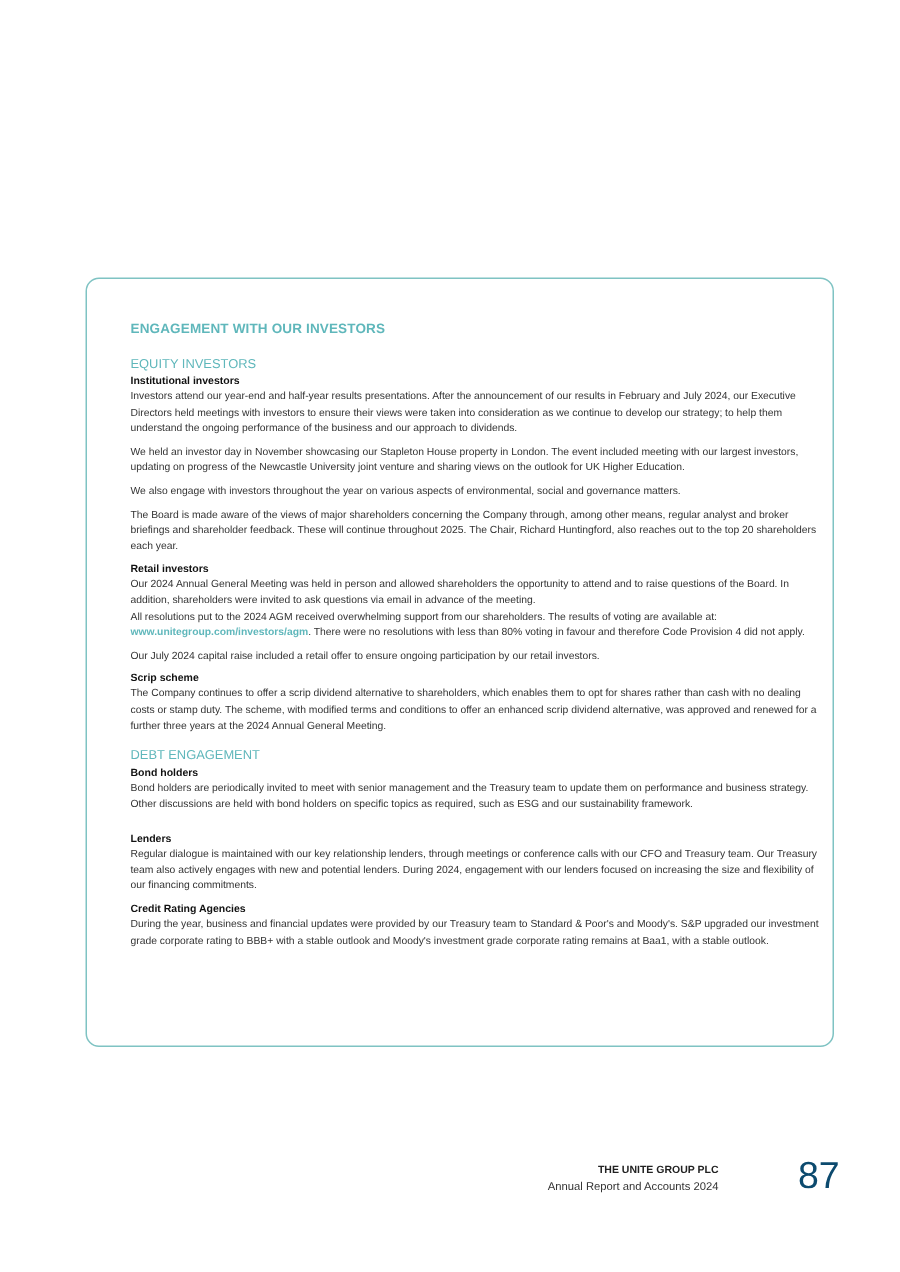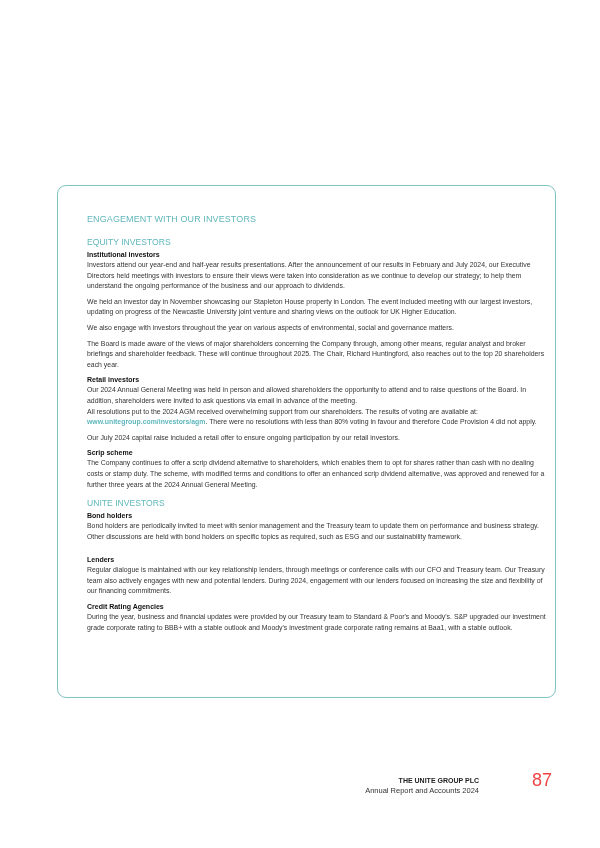--- a/index.html
+++ b/index.html
@@ -1,31 +1,31 @@
 <!DOCTYPE html>
 <html><head>
 <meta charset="utf-8">
 <style>
   html, body { margin:0; padding:0; background:#ffffff; }
   body { width:600px; height:848px; position:relative; overflow:hidden;
          font-family:"Liberation Sans", "DejaVu Sans", sans-serif; color:#2b2b2b; }
   .box { position:absolute; left:57px; top:185px; width:499px; height:513px;
          border:1.5px solid #7fc3c3; border-radius:9px; box-sizing:border-box; }
   .content { position:absolute; left:87px; top:213px; width:460px; }
-  .h1 { color:#5fb7bb; font-weight:normal; font-size:9px; letter-spacing:0.1px; margin:0 0 12px 0; line-height:12px; }
+  .h1 { color:#5fb7bb; font-weight:bold; font-size:9px; letter-spacing:0.1px; margin:0 0 12px 0; line-height:12px; }
   .h2 { color:#5fb7bb; font-weight:normal; font-size:8.6px; margin:0 0 2px 0; line-height:11px; }
   .sub { font-weight:bold; font-size:7px; color:#111; line-height:10px; margin:0; }
   p { font-size:6.9px; line-height:10.6px; margin:0 0 5px 0; color:#333; }
   .link { color:#5fb7bb; font-weight:bold; }
   .gap-lg { height:8px; }
   .gap-md { height:3px; }
   .footer { position:absolute; right:121px; top:776px; text-align:right; }
   .footer .company { font-size:7px; font-weight:bold; color:#222; line-height:10px; }
   .footer .report { font-size:7.5px; color:#333; line-height:10px; }
-  .pagenum { position:absolute; left:532px; top:770px; font-size:18px; color:#ef4444; font-weight:normal; }
+  .pagenum { position:absolute; left:532px; top:770px; font-size:25px; color:#0c4a6e; font-weight:normal; }
 </style>
 </head>
 <body>
 
 <div class="box"></div>
 
 <div class="content">
   <div class="h1">ENGAGEMENT WITH OUR INVESTORS</div>
 
   <div class="h2">EQUITY INVESTORS</div>
@@ -37,21 +37,21 @@
   <p>The Board is made aware of the views of major shareholders concerning the Company through, among other means, regular analyst and broker briefings and shareholder feedback. These will continue throughout 2025. The Chair, Richard Huntingford, also reaches out to the top 20 shareholders each year.</p>
 
   <div class="sub">Retail investors</div>
   <p><span>Our 2024 Annual General Meeting was held in person and allowed shareholders the opportunity to attend and to raise questions of the Board. In addition, shareholders were invited to ask questions via email in advance of the meeting.</span><br><span>All resolutions put to the 2024 AGM received overwhelming support from our shareholders. The results of voting are available at: </span><span class="link">www.unitegroup.com/investors/agm</span><span>. There were no resolutions with less than 80% voting in favour and therefore Code Provision 4 did not apply.</span></p>
   <p>Our July 2024 capital raise included a retail offer to ensure ongoing participation by our retail investors.</p>
 
   <div class="sub">Scrip scheme</div>
   <p>The Company continues to offer a scrip dividend alternative to shareholders, which enables them to opt for shares rather than cash with no dealing costs or stamp duty. The scheme, with modified terms and conditions to offer an enhanced scrip dividend alternative, was approved and renewed for a further three years at the 2024 Annual General Meeting.</p>
 
   <div class="gap-md"></div>
-  <div class="h2">UNITE INVESTORS</div>
+  <div class="h2">DEBT ENGAGEMENT</div>
   <div class="sub">Bond holders</div>
   <p>Bond holders are periodically invited to meet with senior management and the Treasury team to update them on performance and business strategy. Other discussions are held with bond holders on specific topics as required, such as ESG and our sustainability framework.</p>
 
   <div class="gap-lg"></div>
   <div class="sub">Lenders</div>
   <p>Regular dialogue is maintained with our key relationship lenders, through meetings or conference calls with our CFO and Treasury team. Our Treasury team also actively engages with new and potential lenders. During 2024, engagement with our lenders focused on increasing the size and flexibility of our financing commitments.</p>
 
   <div class="sub">Credit Rating Agencies</div>
   <p>During the year, business and financial updates were provided by our Treasury team to Standard &amp; Poor's and Moody's. S&amp;P upgraded our investment grade corporate rating to BBB+ with a stable outlook and Moody's investment grade corporate rating remains at Baa1, with a stable outlook.</p>
 </div>

